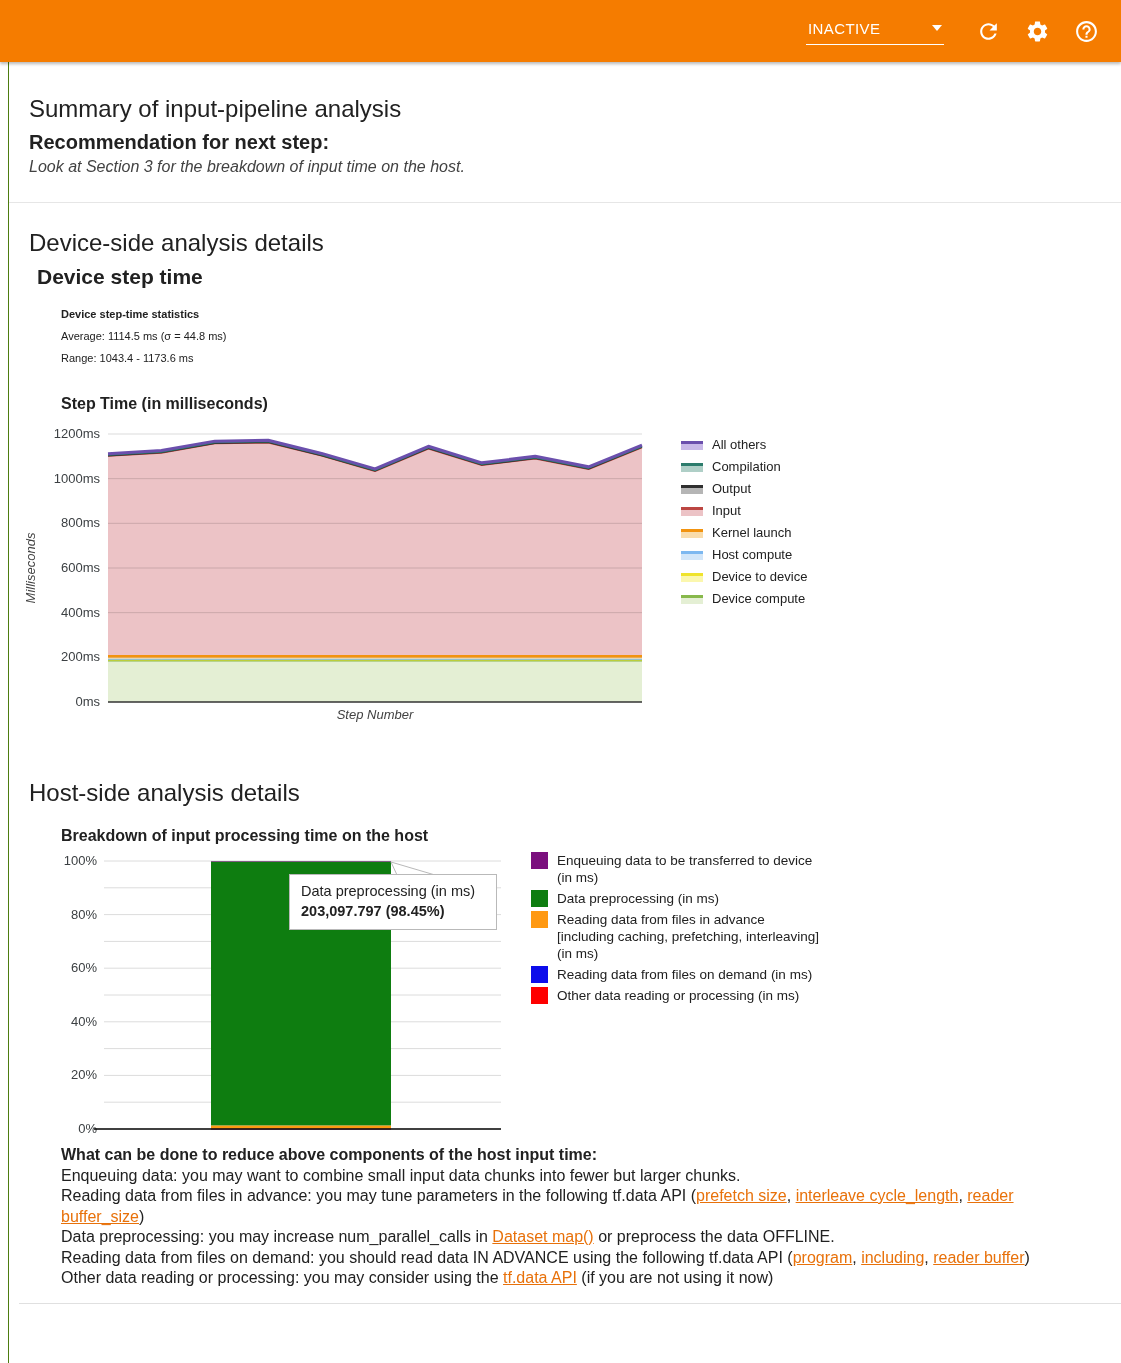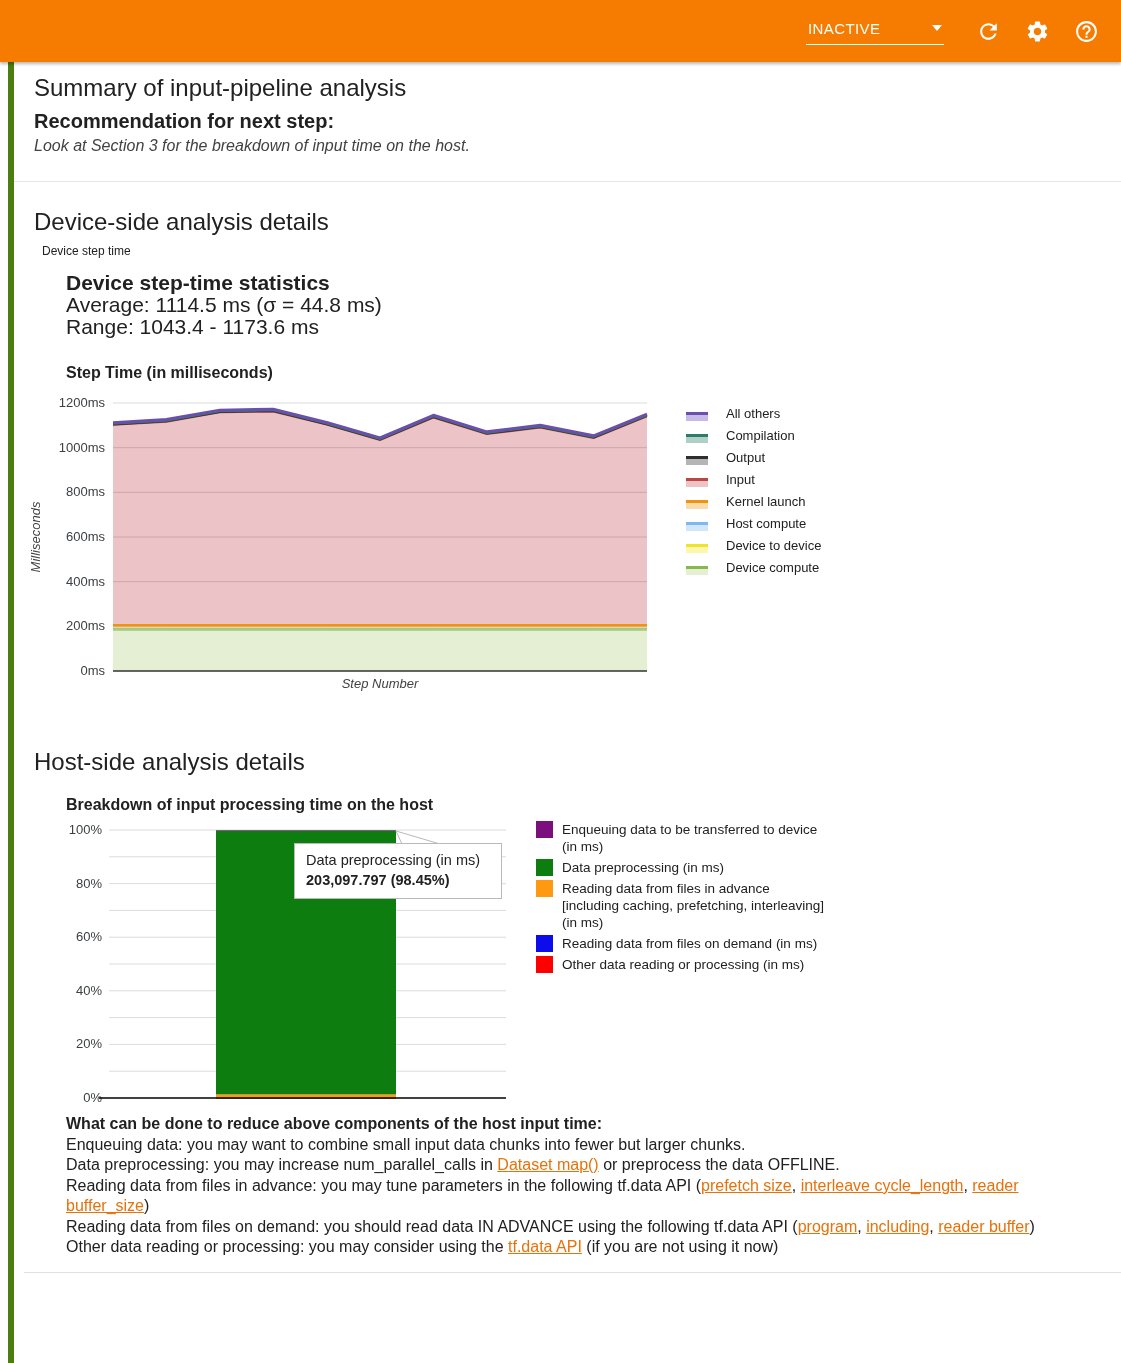--- a/index.html
+++ b/index.html
@@ -12,37 +12,37 @@
   .bar-right { display:flex; align-items:center; gap:8px; }
   .capture-select { display:flex; align-items:center; justify-content:space-between; width:138px;
             border-bottom:1px solid #fff; padding:2px 2px 7px 2px; margin-right:16px; color:#fff;
             font-size:15px; letter-spacing:0.4px; cursor:pointer; }
   .caret { width:0; height:0; border-left:5px solid transparent; border-right:5px solid transparent;
             border-top:6px solid #fff; margin-left:6px; }
   .iconbtn { background:none; border:none; padding:5px; margin:0 3px; cursor:pointer; display:flex; }
   .iconbtn svg { width:25px; height:25px; fill:#fff; }
 
   
-  .content { margin-left:8px; border-left:6px solid #4d7c0f; padding:12px 24px 0 20px; width:1113px; min-height:1301px; }
+  .content { margin-left:8px; border-left:1px solid #4d7c0f; padding:33px 24px 0 20px; width:1113px; min-height:1301px; }
   h1.section { font-size:24px; font-weight:400; margin:0 0 8px; color:#212121; }
   .statement { font-style:italic; font-size:16px; line-height:22px; color:#424242; margin:0 0 22px; max-width:1030px; }
   .rec-label { font-weight:bold; font-size:20px; margin:0 0 4px; }
   .rec-text { font-style:italic; font-size:16px; color:#424242; margin:0 0 26px; }
   hr.divider { border:none; border-top:1px solid #e6e6e6; margin:0 -24px 26px -20px; }
-  h2.sub { font-size:12px; font-weight:400; margin:0 0 14px 8px; color:#212121; }
-  .stats { margin:9px 0 26px 32px; font-size:21px; line-height:22px; }
+  h2.sub { font-size:21px; font-weight:700; margin:0 0 14px 8px; color:#212121; }
+  .stats { margin:9px 0 26px 32px; font-size:11px; line-height:22px; }
   .stats .b { font-weight:bold; }
   .chart-title { font-weight:bold; font-size:16px; margin:0 0 8px 32px; }
 
   .device-chart { position:relative; margin:0 0 56px -8px; display:flex; align-items:flex-start; }
   svg text.tick { font-size:13px; fill:#3c4043; font-family:"Liberation Sans", sans-serif; }
   svg text.axis-label { font-size:13px; fill:#424242; font-style:italic; font-family:"Liberation Sans", sans-serif; }
 
   .dlg { display:flex; flex-direction:column; gap:7px; margin:16px 0 0 12px; }
-  .dlg-item { display:flex; align-items:flex-end; gap:18px; font-size:13px; color:#212121; line-height:15px; }
+  .dlg-item { display:flex; align-items:center; gap:9px; font-size:13px; color:#212121; line-height:15px; }
   .dlg-marker { width:22px; height:9px; margin-top:2px; flex:none; }
 
   .host-chart { position:relative; display:flex; align-items:flex-start; margin:0 0 8px 30px; }
   .host-tooltip { position:absolute; left:230px; top:21px; width:208px; background:#fff; border:1px solid #b9b9b9;
             padding:7px 11px 8px; font-size:14.5px; line-height:19px; z-index:3; }
   .tt-val { font-weight:bold; margin-top:1px; }
   .hlg { display:flex; flex-direction:column; gap:4px; margin:-1px 0 0 12px; }
   .hlg-item { display:flex; gap:9px; font-size:13.5px; line-height:17px; align-items:flex-start; color:#212121; }
   .hlg-marker { width:17px; height:17px; flex:none; }
   .hlg-text { max-width:268px; }
@@ -221,21 +221,21 @@
           <div class="hlg-item">
             <span class="hlg-marker" style="background: rgb(254, 0, 0);"></span>
             <span class="hlg-text">Other data reading or processing (in ms)</span>
           </div>
         </div>
     </div>
 
     <div class="advice" id="advice-block">
       <div class="advice-heading">What can be done to reduce above components of the host input time:</div>
     <div><span>Enqueuing data: you may want to combine small input data chunks into fewer but larger chunks.</span></div>
+        <div><span>Reading data from files in advance: you may tune parameters in the following tf.data API (</span><a>prefetch size</a><span>, </span><a>interleave cycle_length</a><span>, </span><a>reader buffer_size</a><span>)</span></div>
         <div><span>Data preprocessing: you may increase num_parallel_calls in </span><a>Dataset map()</a><span> or preprocess the data OFFLINE.</span></div>
-        <div><span>Reading data from files in advance: you may tune parameters in the following tf.data API (</span><a>prefetch size</a><span>, </span><a>interleave cycle_length</a><span>, </span><a>reader buffer_size</a><span>)</span></div>
         <div><span>Reading data from files on demand: you should read data IN ADVANCE using the following tf.data API (</span><a>program</a><span>, </span><a>including</a><span>, </span><a>reader buffer</a><span>)</span></div>
         <div><span>Other data reading or processing: you may consider using the </span><a>tf.data API</a><span> (if you are not using it now)</span></div>
       </div>
 
     <hr class="bottom">
   </main>
 </div>
 
 </body></html>

